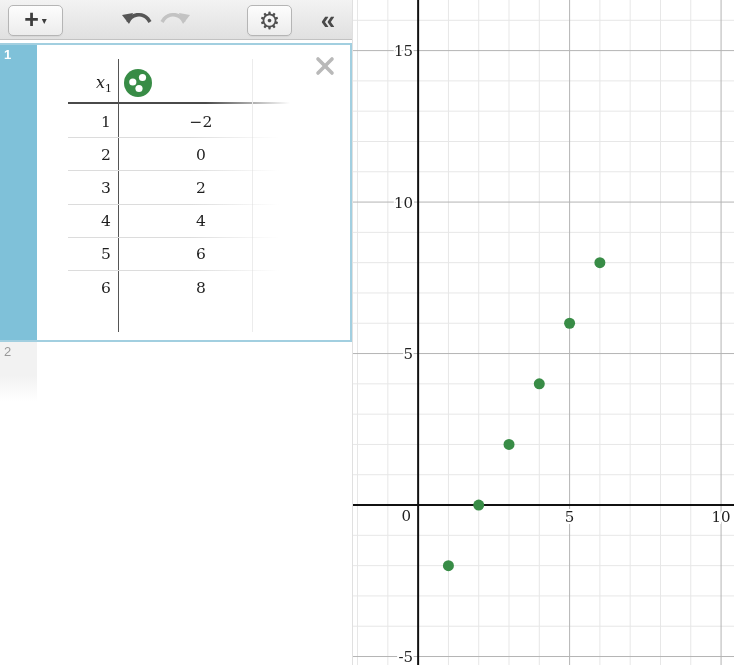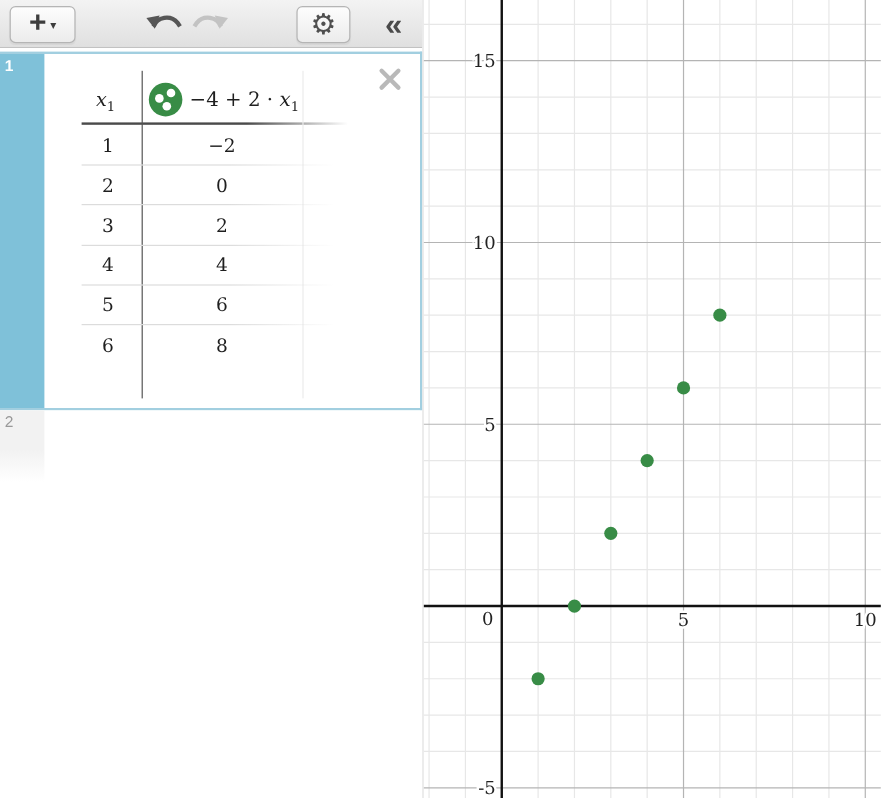--- a/index.html
+++ b/index.html
@@ -34,21 +34,21 @@
   .gutter1 { position:absolute; left:0; top:0; width:37px; height:100%;
              background:#7fc1d9; color:#fff; font-size:13px; font-weight:bold;
              padding:2px 0 0 4px; cursor:pointer; }
   .expr-item2 { position:absolute; left:0; top:302px; width:352px; height:60px; background:#fff; }
   .gutter2 { position:absolute; left:0; top:0; width:37px; height:100%;
              background:linear-gradient(#f2f2f2 55%, #ffffff);
              color:#999; font-size:13px; padding:2px 0 0 4px; cursor:pointer; }
   .close-x { position:absolute; right:14px; top:10px; width:22px; height:22px; cursor:pointer; }
 
   
-  .math { font-family:"DejaVu Serif", serif; color:#1f1f1f; }
+  .math { font-family:"DejaVu Serif", serif; color:#1f1f1f;margin-left:16px; }
   .tbl-h1 { position:absolute; left:88px; top:28px; transform:translateX(-50%);
             font-size:16px; font-style:italic; }
   .tbl-h1 sub, .tbl-h2 sub { font-size:11px; font-style:normal; }
   .style-icon { position:absolute; left:123px; top:23px; width:30px; height:30px; cursor:pointer; }
   .tbl-h2 { position:absolute; left:158px; top:28px; font-size:16.5px; white-space:nowrap; }
   .tbl-h2 .var { font-style:italic; }
   .hdr-underline { position:absolute; left:68px; top:57px; width:222px; height:2px;
                    background:linear-gradient(to right, #4a4a4a 0 62%, rgba(74,74,74,0) 100%); }
   .vdivider { position:absolute; left:118px; top:14px; width:1px; height:273px; background:#555; }
   .vfaint   { position:absolute; left:252px; top:14px; width:1px; height:273px; background:#ececec; }
@@ -115,23 +115,20 @@
         <span class="var">x</span><sub>1</sub>
       </div>
 
       <svg class="style-icon" viewBox="0 0 30 30">
         <circle cx="15" cy="15" r="14" fill="#388c46"></circle>
         <circle cx="19.5" cy="9.5" r="3.6" fill="#fff"></circle>
         <circle cx="9.8" cy="14" r="3.6" fill="#fff"></circle>
         <circle cx="16" cy="20.5" r="3.6" fill="#fff"></circle>
       </svg>
 
-      <div class="tbl-h2 math">
-        <span>−4 + 2 · </span><span class="var">x</span><sub>1</sub>
-      </div>
 
       <div class="hdr-underline"></div>
       <div class="vdivider"></div>
       <div class="vfaint"></div>
 
       <div class="trows">
         <div class="trow">
           <span class="cellx math">1</span>
           <span class="celly math">−2</span>
         </div>

